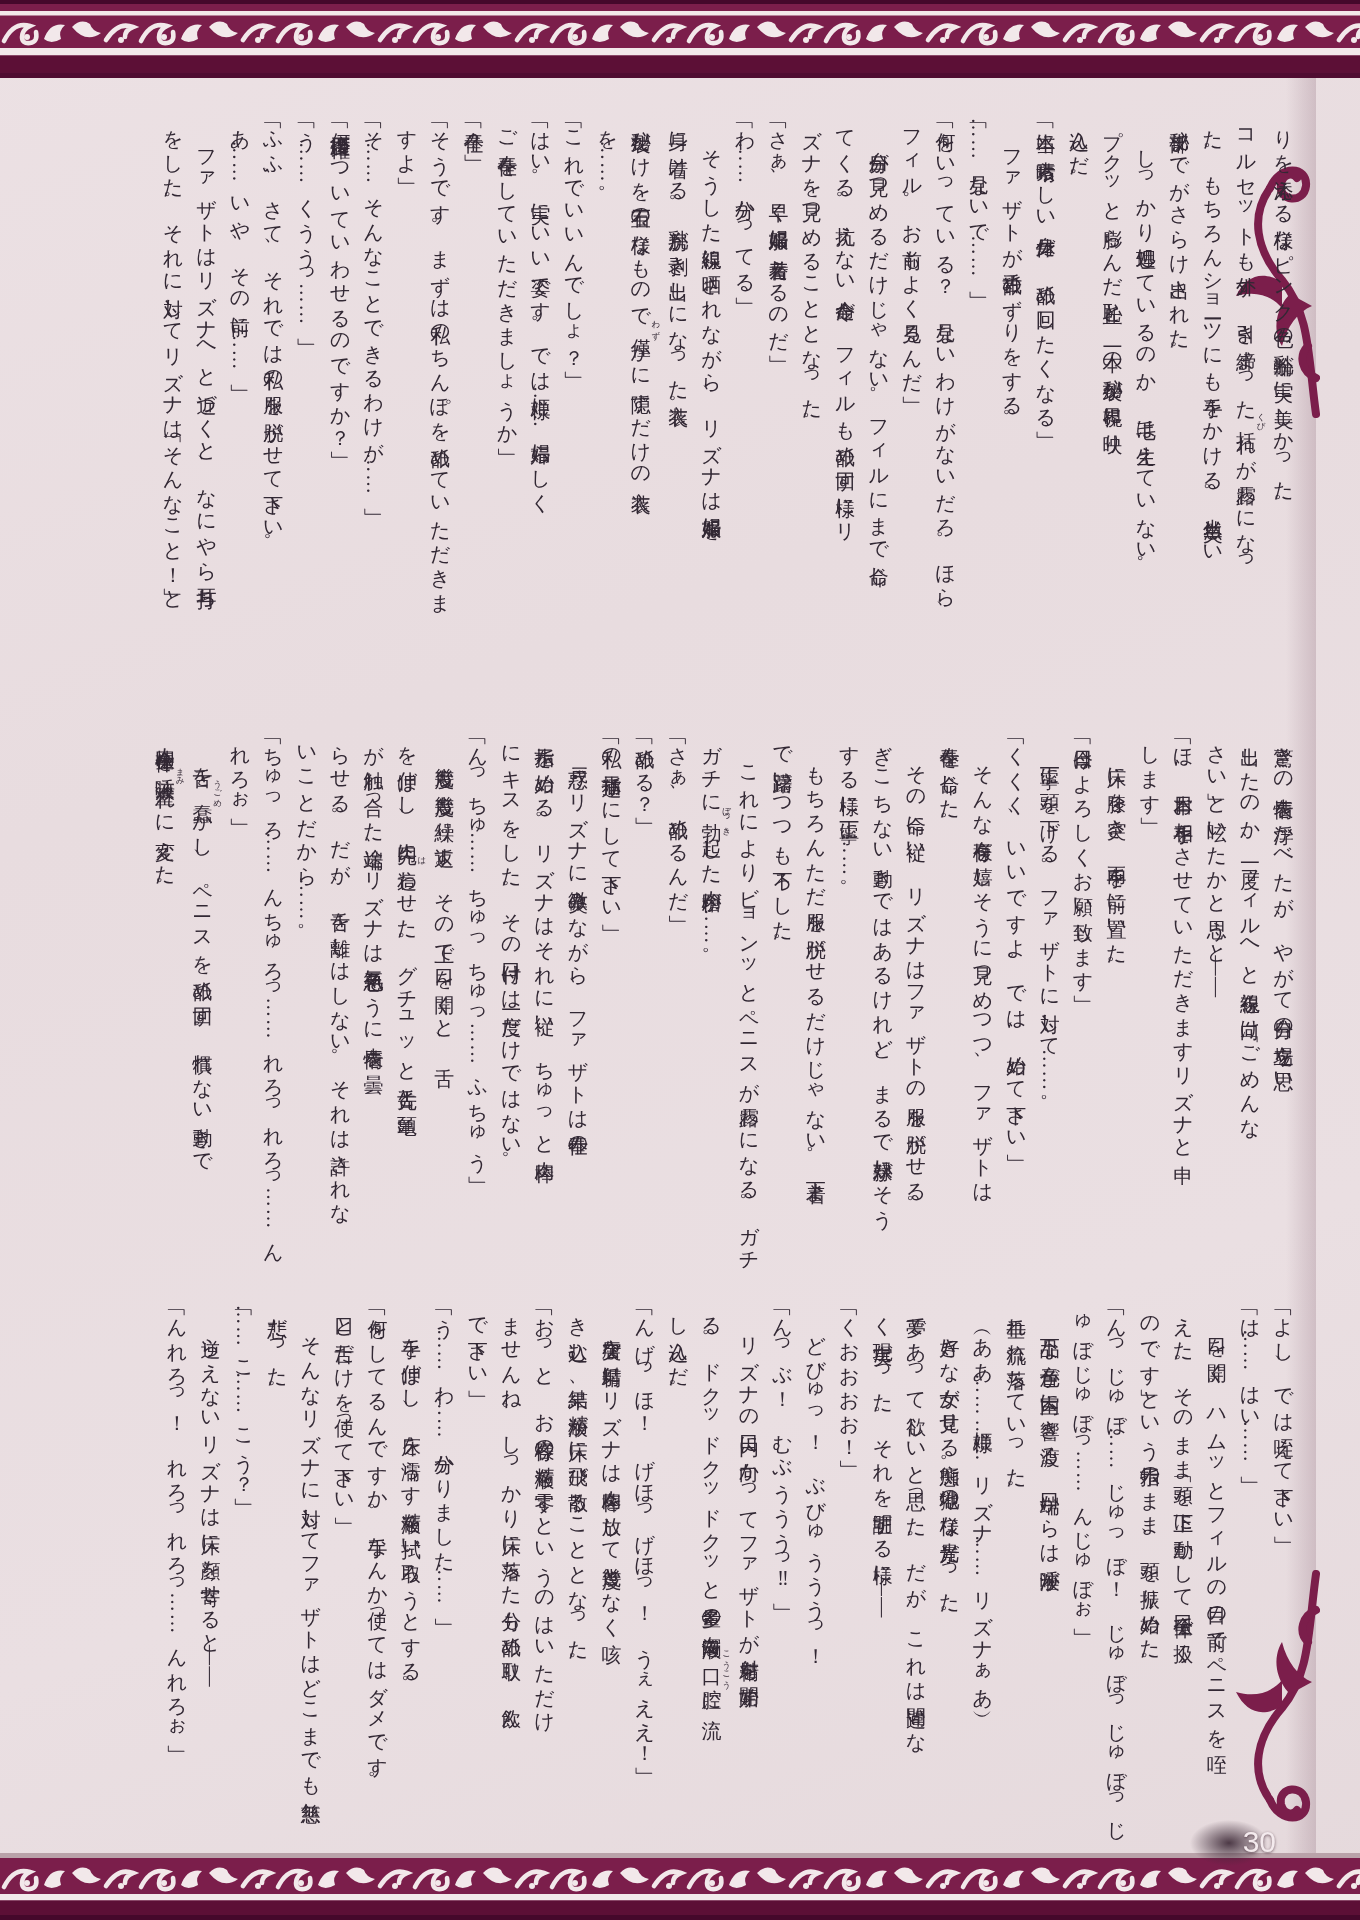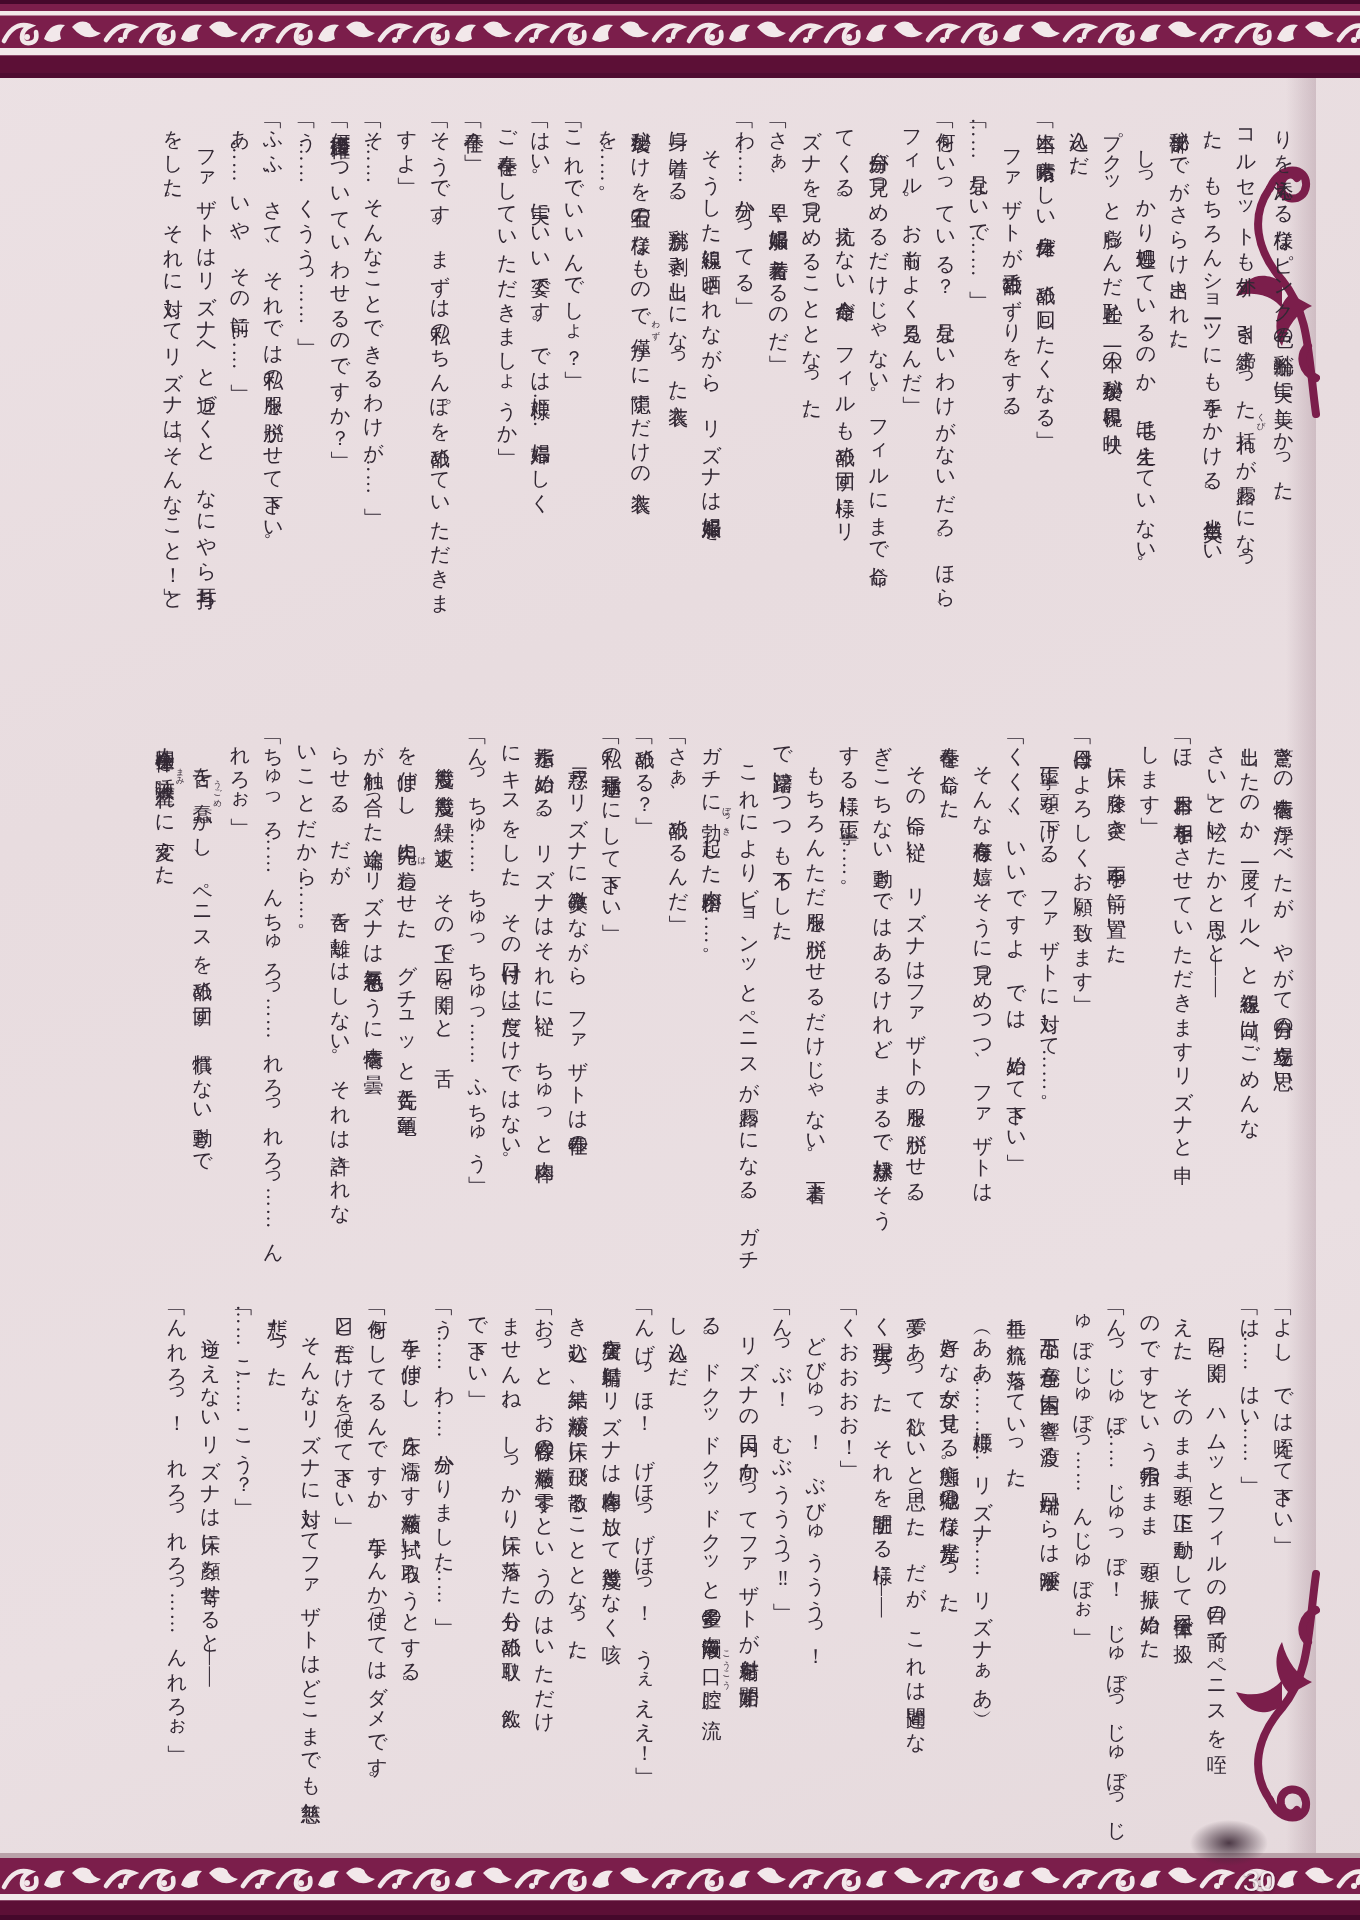--- a/index.html
+++ b/index.html
@@ -29,21 +29,21 @@
   .band .col{white-space:nowrap;}
   .band .col.ind{text-indent:1em;}
   .band rt{font-size:8.5px;letter-spacing:0;}
   #band1{top:116px;height:562px;}
   #band2{top:732px;height:522px;}
   #band3{top:1303px;height:528px;}
   .pagenum-blob{position:absolute;right:92px;top:1820px;width:78px;height:46px;border-radius:50%;
     background:radial-gradient(closest-side,rgba(60,40,54,.9),rgba(60,40,54,0));z-index:6;}
   .pagenum{position:absolute;right:84px;top:1827px;z-index:7;color:#f4ebee;
     font-family:"Liberation Sans","DejaVu Sans",sans-serif;font-size:30px;line-height:1;
-    text-shadow:0 1px 3px rgba(40,10,25,.6);margin-top:39px;}
+    text-shadow:0 1px 3px rgba(40,10,25,.6);}
 </style>
 </head>
 <body>
 
 <div class="page">
 
   <div class="right-border"></div>
   <div class="paper-shade"></div>
 
   <svg class="corner corner-top" width="104" height="290" viewBox="0 0 104 290">

